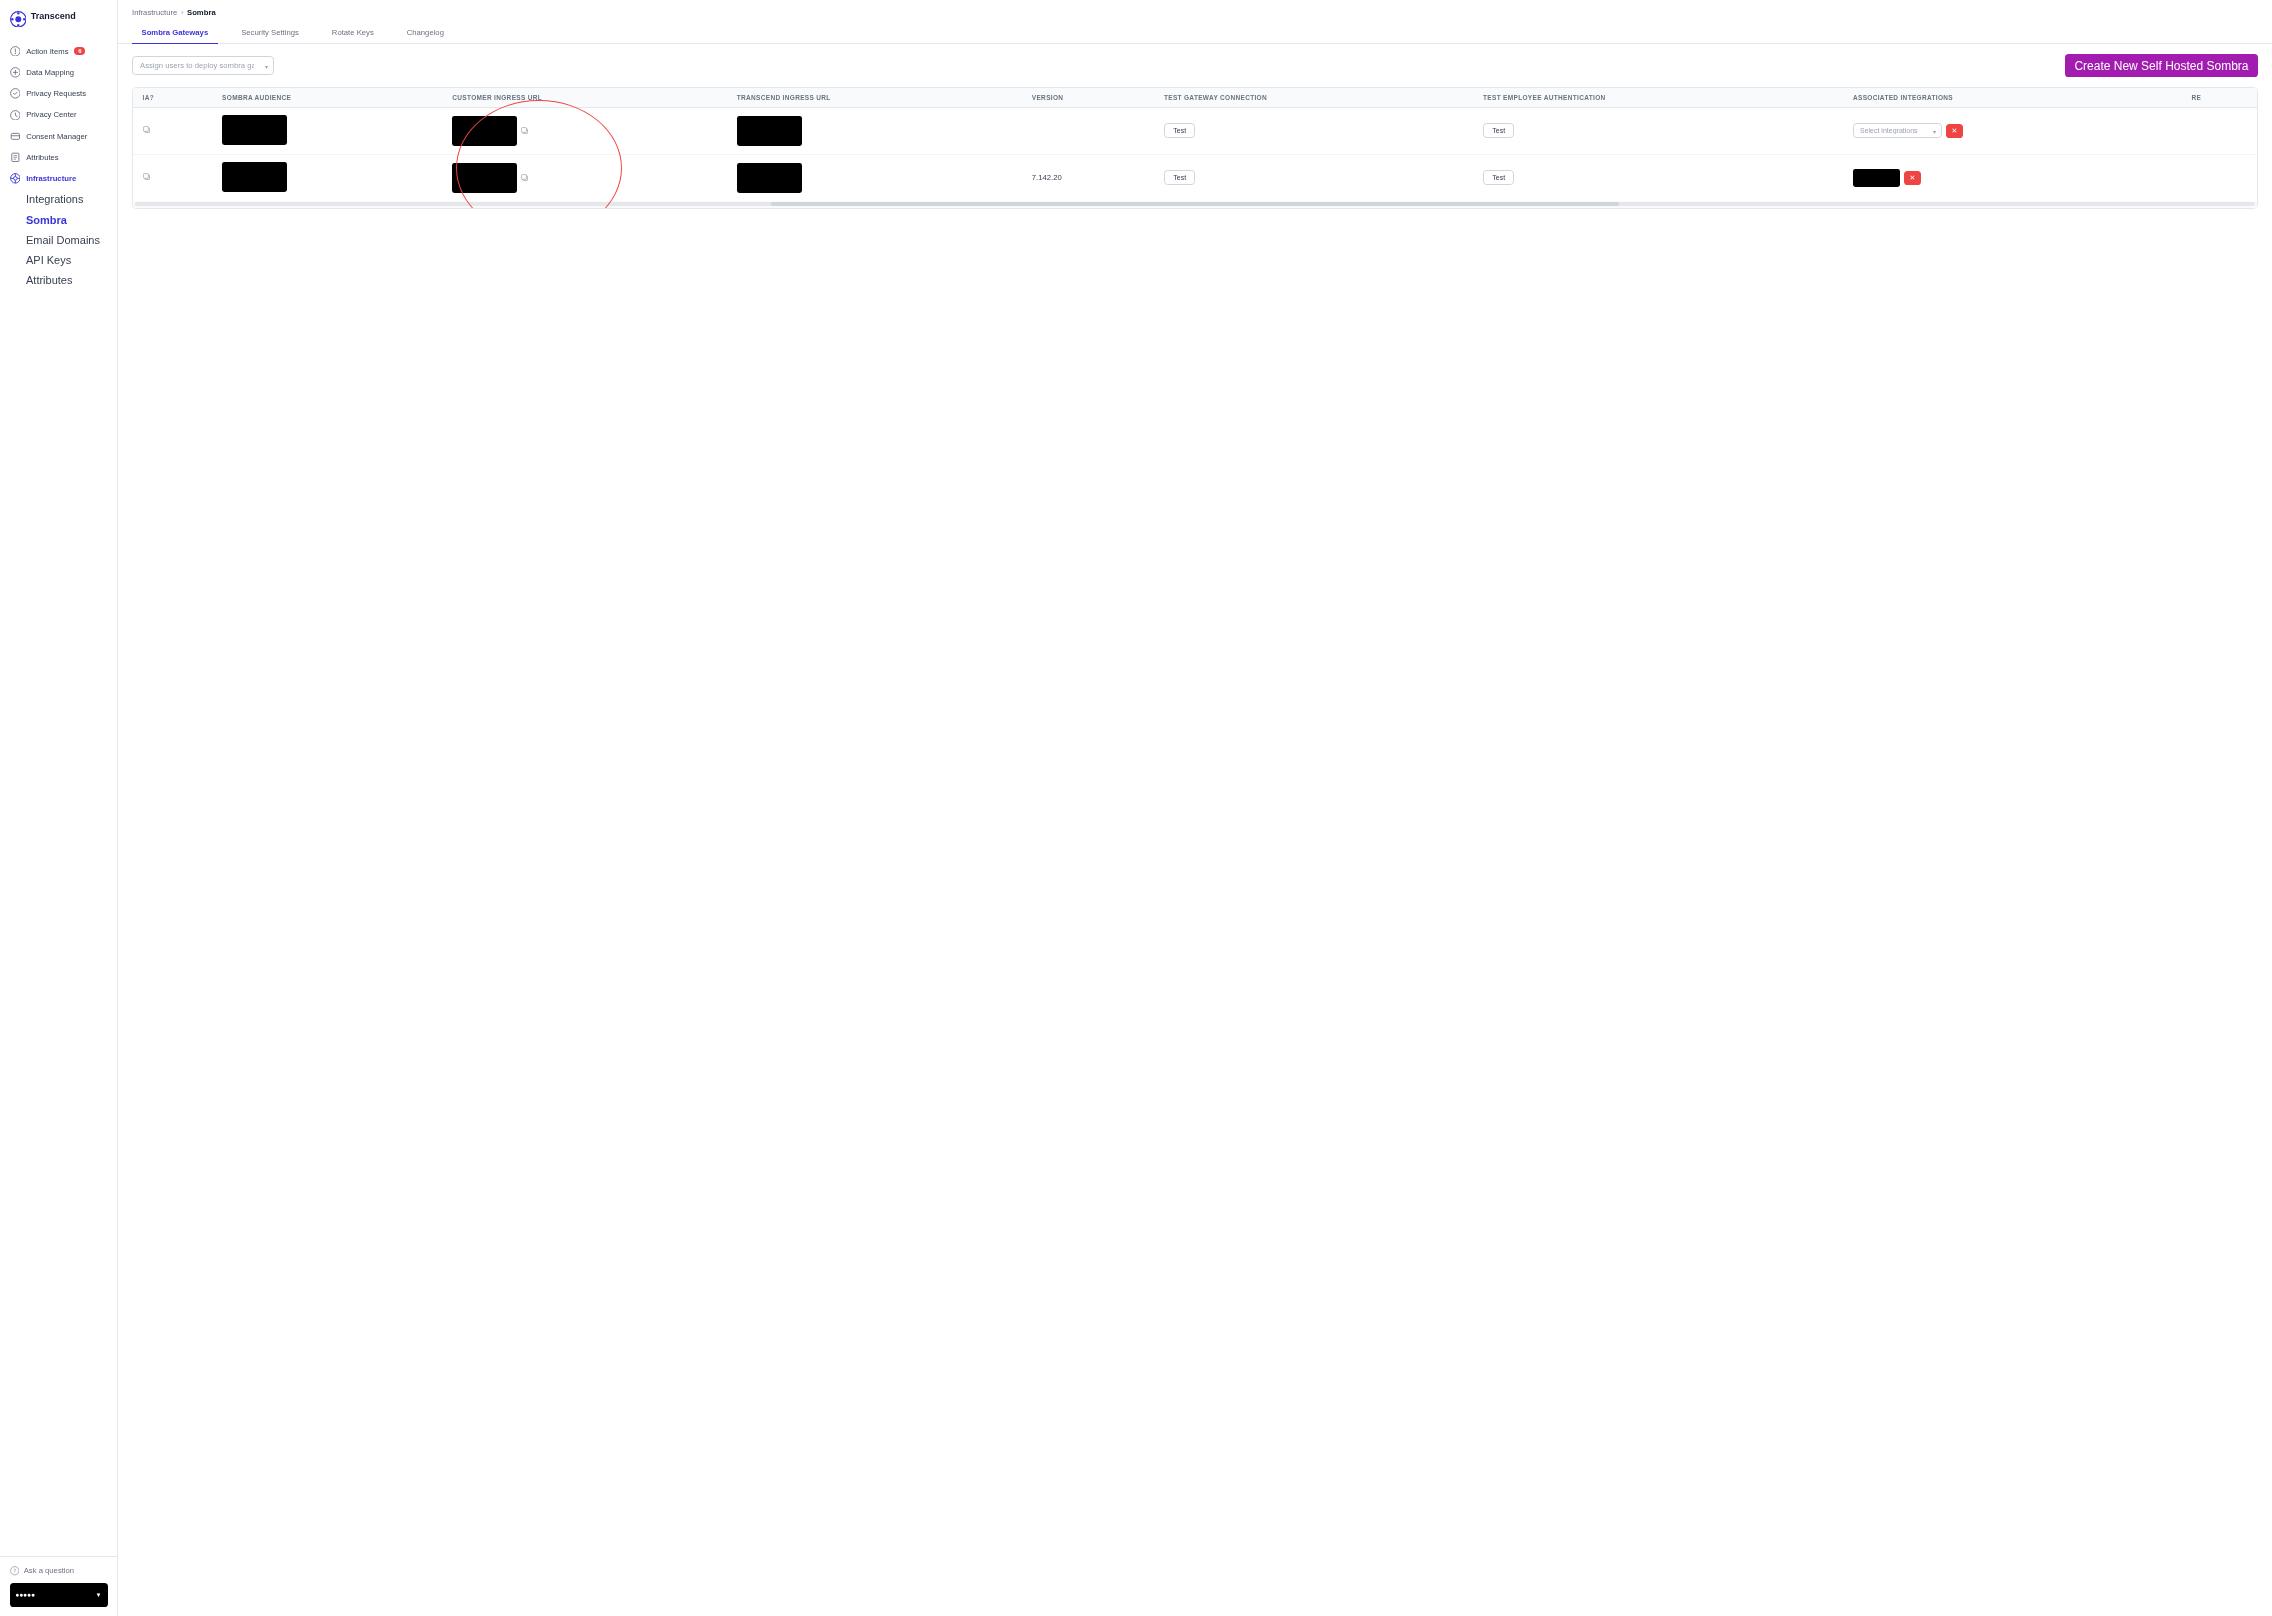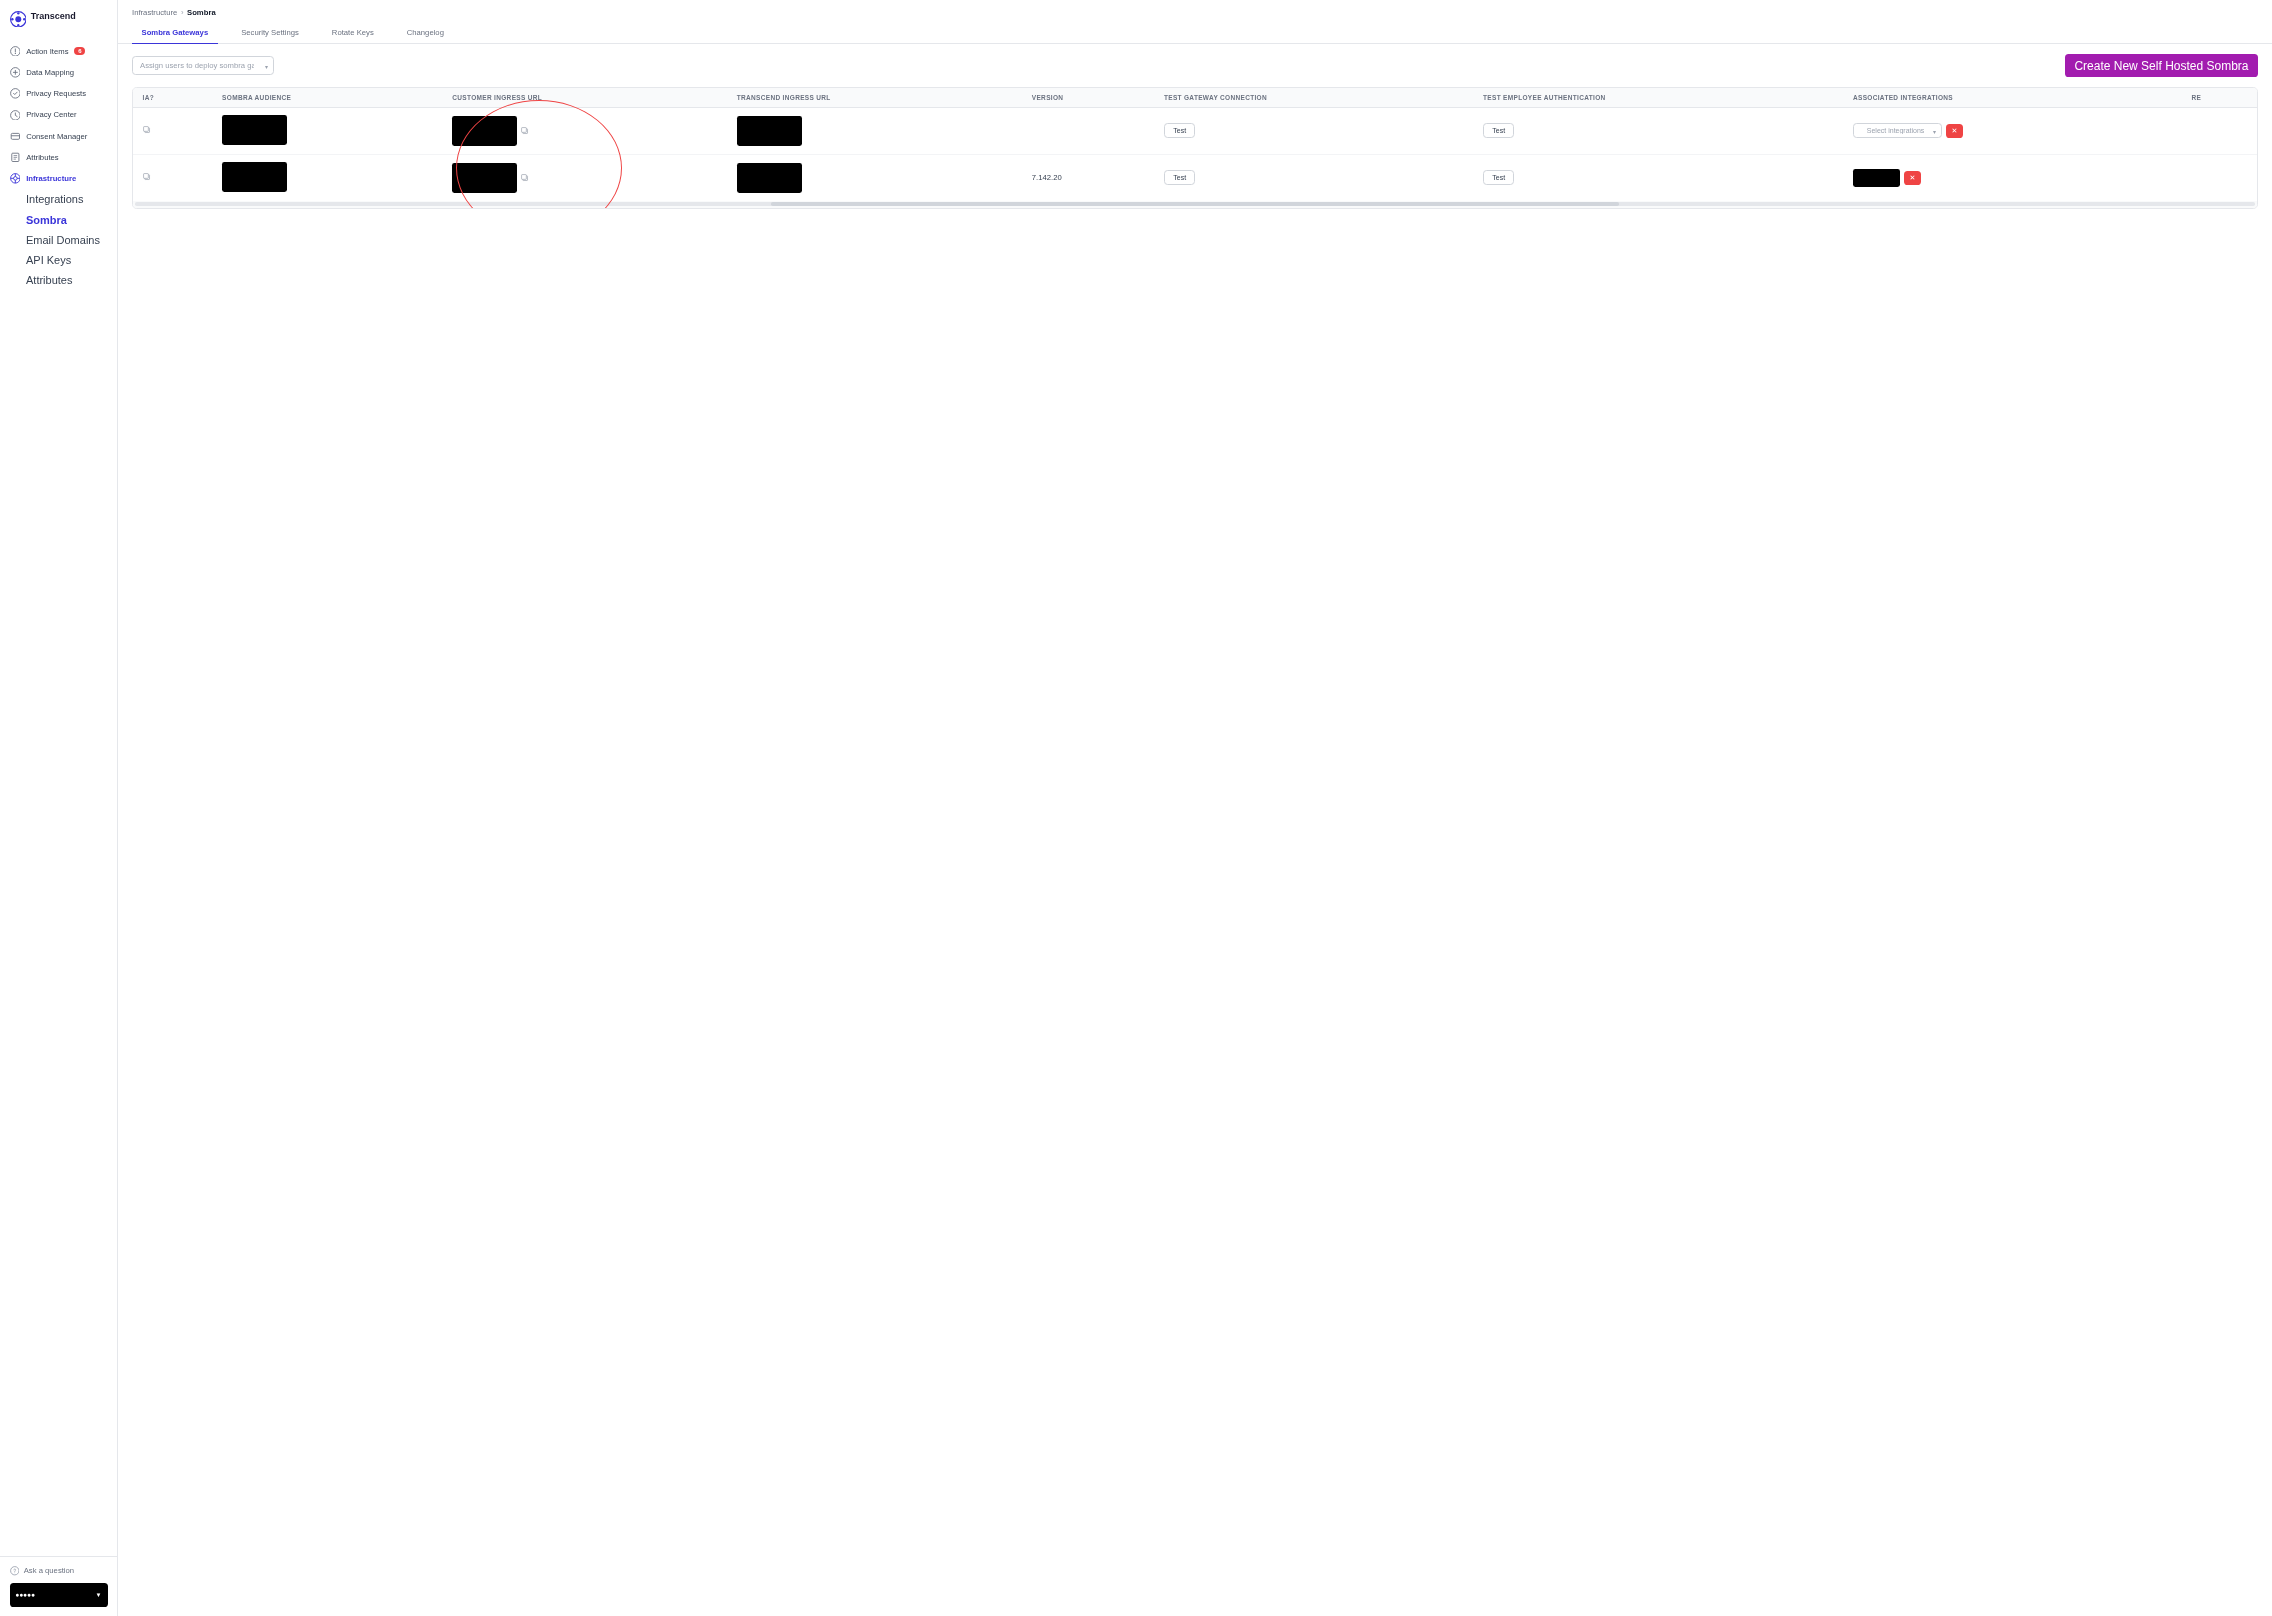--- a/index.html
+++ b/index.html
@@ -257,21 +257,20 @@
     .integrations-select {
       border: 0.6px solid #d1d5db;
       border-radius: 3.6px;
       padding: 3px 16.6px 3px 6px;
       font-size: 7px;
       color: #9ca3af;
       background: #fff;
       appearance: none;
       cursor: pointer;
       width: 89px;
-      text-align: right;
     }
     .action-btn-red {
       background: #ef4444;
       color: #fff;
       border: none;
       border-radius: 3.6px;
       padding: 3px 6px;
       cursor: pointer;
       font-size: 7px;
     }

